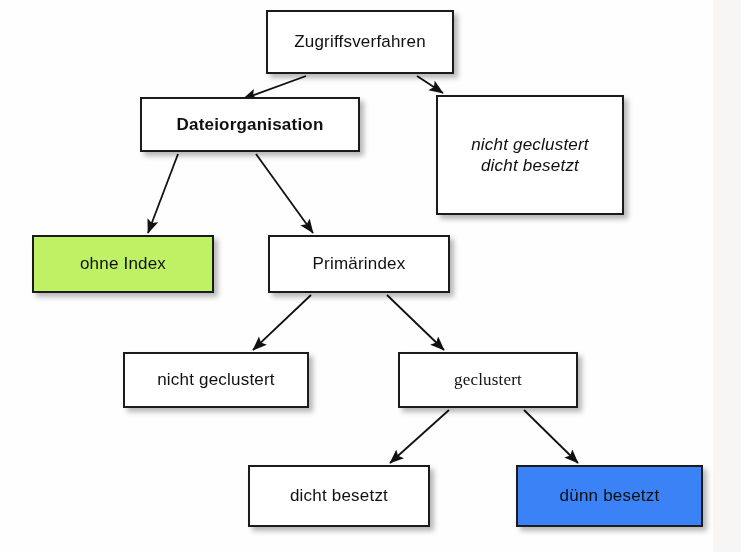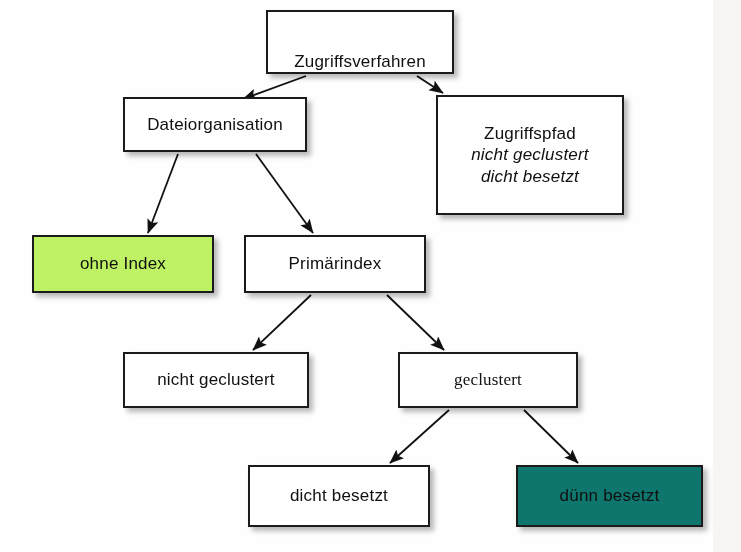--- a/index.html
+++ b/index.html
@@ -81,62 +81,61 @@
         <line x1="178" y1="154" x2="148" y2="233" stroke="#111111" stroke-width="1.8" marker-end="url(#arrowhead)"></line>
         <line x1="256" y1="154" x2="313" y2="233" stroke="#111111" stroke-width="1.8" marker-end="url(#arrowhead)"></line>
         <line x1="311" y1="295" x2="253" y2="350" stroke="#111111" stroke-width="1.8" marker-end="url(#arrowhead)"></line>
         <line x1="387" y1="295" x2="444" y2="350" stroke="#111111" stroke-width="1.8" marker-end="url(#arrowhead)"></line>
         <line x1="449" y1="410" x2="390" y2="463" stroke="#111111" stroke-width="1.8" marker-end="url(#arrowhead)"></line>
         <line x1="524" y1="410" x2="578" y2="463" stroke="#111111" stroke-width="1.8" marker-end="url(#arrowhead)"></line>
       </g>
   </svg>
 
   <div id="nodes-group">
-      <div class="node" style="left: 266px; top: 10px; width: 188px; height: 64px; border-color: rgb(27, 27, 27); background: rgb(255, 255, 255); align-items: flex-end;">
+      <div class="node" style="left: 266px; top: 10px; width: 188px; height: 64px; border-color: rgb(27, 27, 27); background: rgb(255, 255, 255);">
         <span class="lines">
           <span class="ln">Zugriffsverfahren</span>
         </span>
       </div>
-      <div class="node" style="left: 123px; top: 97px; width: 184px; height: 55px; border-color: rgb(27, 27, 27); background: rgb(255, 255, 255);">
+      <div class="node" style="left: 140px; top: 97px; width: 220px; height: 55px; border-color: rgb(27, 27, 27); background: rgb(255, 255, 255); font-weight: bold;">
         <span class="lines">
           <span class="ln">Dateiorganisation</span>
         </span>
       </div>
       <div class="node" style="left: 436px; top: 95px; width: 188px; height: 120px; border-color: rgb(27, 27, 27); background: rgb(255, 255, 255);">
         <span class="lines">
-          <span class="ln">Zugriffspfad</span>
           <span class="ln italic">nicht geclustert</span>
           <span class="ln italic">dicht besetzt</span>
         </span>
       </div>
       <div class="node" style="left: 32px; top: 235px; width: 182px; height: 58px; border-color: rgb(27, 27, 27); background: #bef264;">
         <span class="lines">
           <span class="ln">ohne Index</span>
         </span>
       </div>
-      <div class="node" style="left: 244px; top: 235px; width: 182px; height: 58px; border-color: rgb(27, 27, 27); background: rgb(255, 255, 255);">
+      <div class="node" style="left: 268px; top: 235px; width: 182px; height: 58px; border-color: rgb(27, 27, 27); background: rgb(255, 255, 255);">
         <span class="lines">
           <span class="ln">Primärindex</span>
         </span>
       </div>
       <div class="node" style="left: 123px; top: 352px; width: 186px; height: 56px; border-color: rgb(27, 27, 27); background: rgb(255, 255, 255);">
         <span class="lines">
           <span class="ln">nicht geclustert</span>
         </span>
       </div>
       <div class="node" style="left: 398px; top: 352px; width: 180px; height: 56px; border-color: rgb(27, 27, 27); background: rgb(255, 255, 255); font-family: Liberation Serif, serif;">
         <span class="lines">
           <span class="ln">geclustert</span>
         </span>
       </div>
       <div class="node" style="left: 248px; top: 465px; width: 182px; height: 62px; border-color: rgb(27, 27, 27); background: rgb(255, 255, 255);">
         <span class="lines">
           <span class="ln">dicht besetzt</span>
         </span>
       </div>
-      <div class="node" style="left: 516px; top: 465px; width: 187px; height: 62px; border-color: rgb(27, 27, 27); background: #0f766e;">
+      <div class="node" style="left: 516px; top: 465px; width: 187px; height: 62px; border-color: rgb(27, 27, 27); background: #3b82f6;">
         <span class="lines">
           <span class="ln">dünn besetzt</span>
         </span>
       </div>
     </div>
 
 </div>
 
 </body></html>

